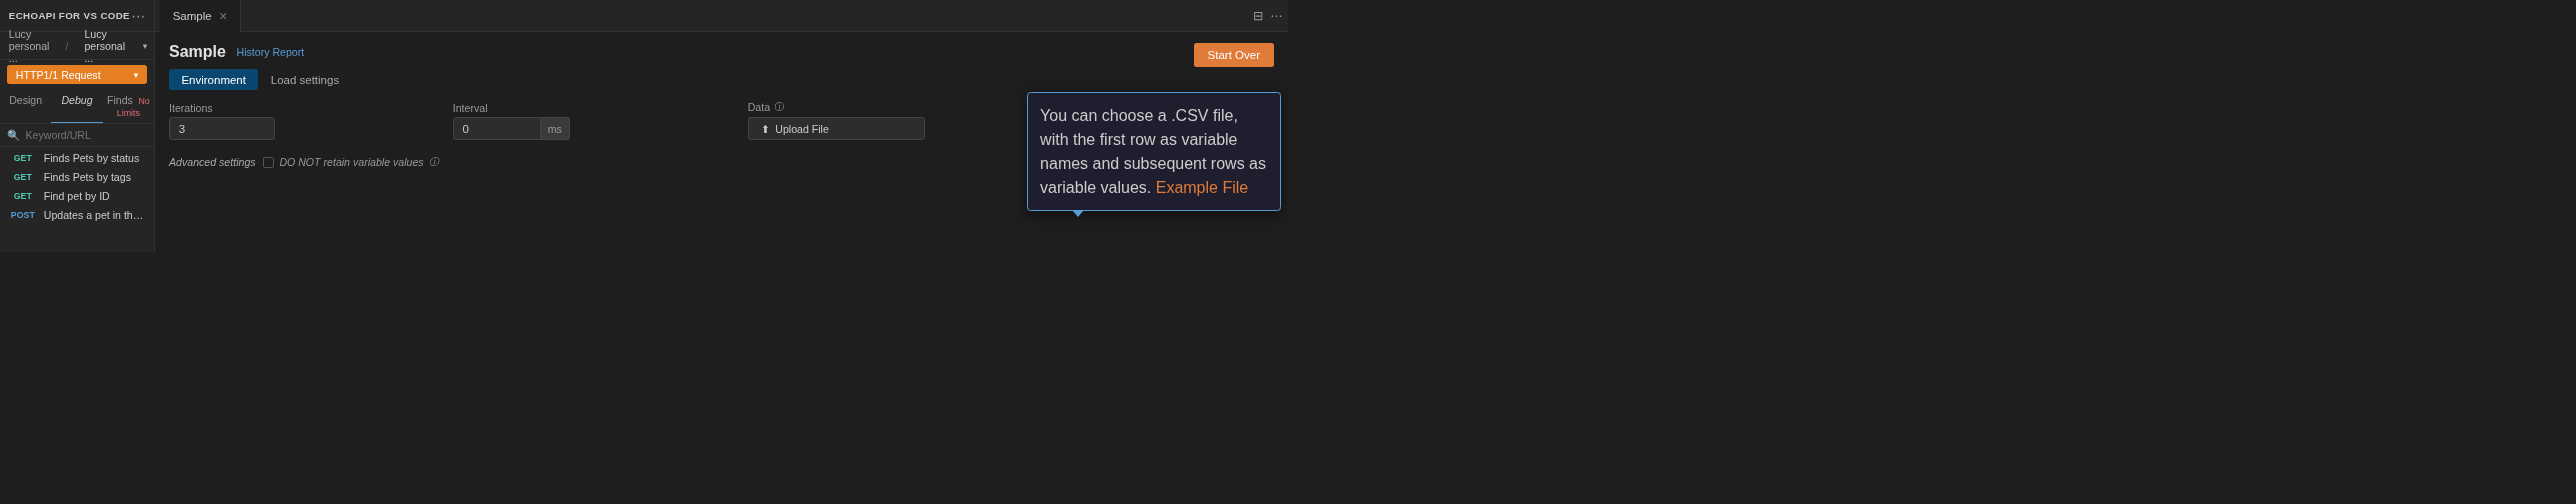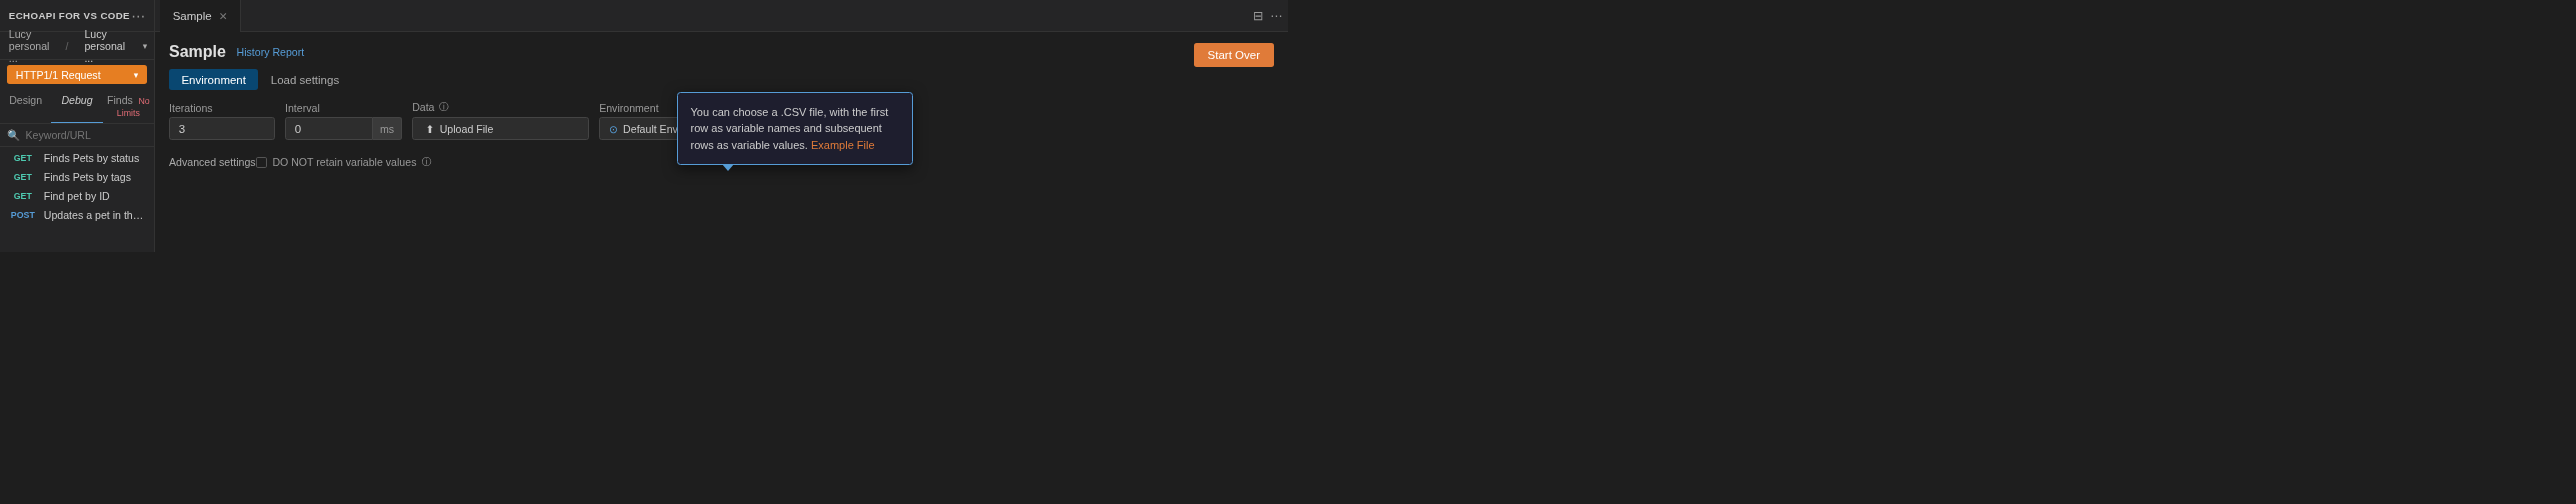--- a/index.html
+++ b/index.html
@@ -433,21 +433,23 @@
 
     .env-settings {
       color: #999;
       cursor: pointer;
       font-size: 12.4px;
     }
 
     .advanced-settings {
       display: flex;
       align-items: center;
+      gap: 7px;
       margin-top: 7px;
+      font-style: italic;
     }
 
     .adv-label {
       font-size: 10.6px;
       color: #aaa;
       font-weight: 500;
     }
 
     .checkbox-row {
       display: flex;
@@ -466,27 +468,27 @@
 
     .checkbox-label {
       font-size: 10.6px;
       color: #999;
     }
 
     
     .tooltip-popup {
       position: absolute;
       top: -8.8px;
-      left: 265px;
+      left: 279px;
       background: #1e1e2e;
       border: 1.3px solid #569cd6;
       border-radius: 3.5px;
       padding: 10.6px 12.4px;
-      width: 236px;
-      font-size: 11px;
+      width: 254px;
+      font-size: 16px;
       color: #ccc;
       line-height: 1.5;
       z-index: 10;
       box-shadow: 0 3.5px 14px rgba(0,0,0,0.5);
     }
 
     .tooltip-link {
       color: #e07b39;
       cursor: pointer;
     }
@@ -526,22 +528,23 @@
     .left-form {
       flex: 1;
       display: flex;
       flex-direction: column;
       gap: 8.8px;
     }
 
     .fields-row {
       display: flex;
       align-items: flex-end;
-      gap: 10px;
+      gap: 16px;
       position: relative;
+      justify-content: space-between;
     }
   </style>
 </head>
 <body>
 
 <div class="sidebar">
   <div class="sidebar-header">
     <span class="sidebar-app-title">ECHOAPI FOR VS CODE</span>
     <span class="sidebar-dots">⋯</span>
   </div>

